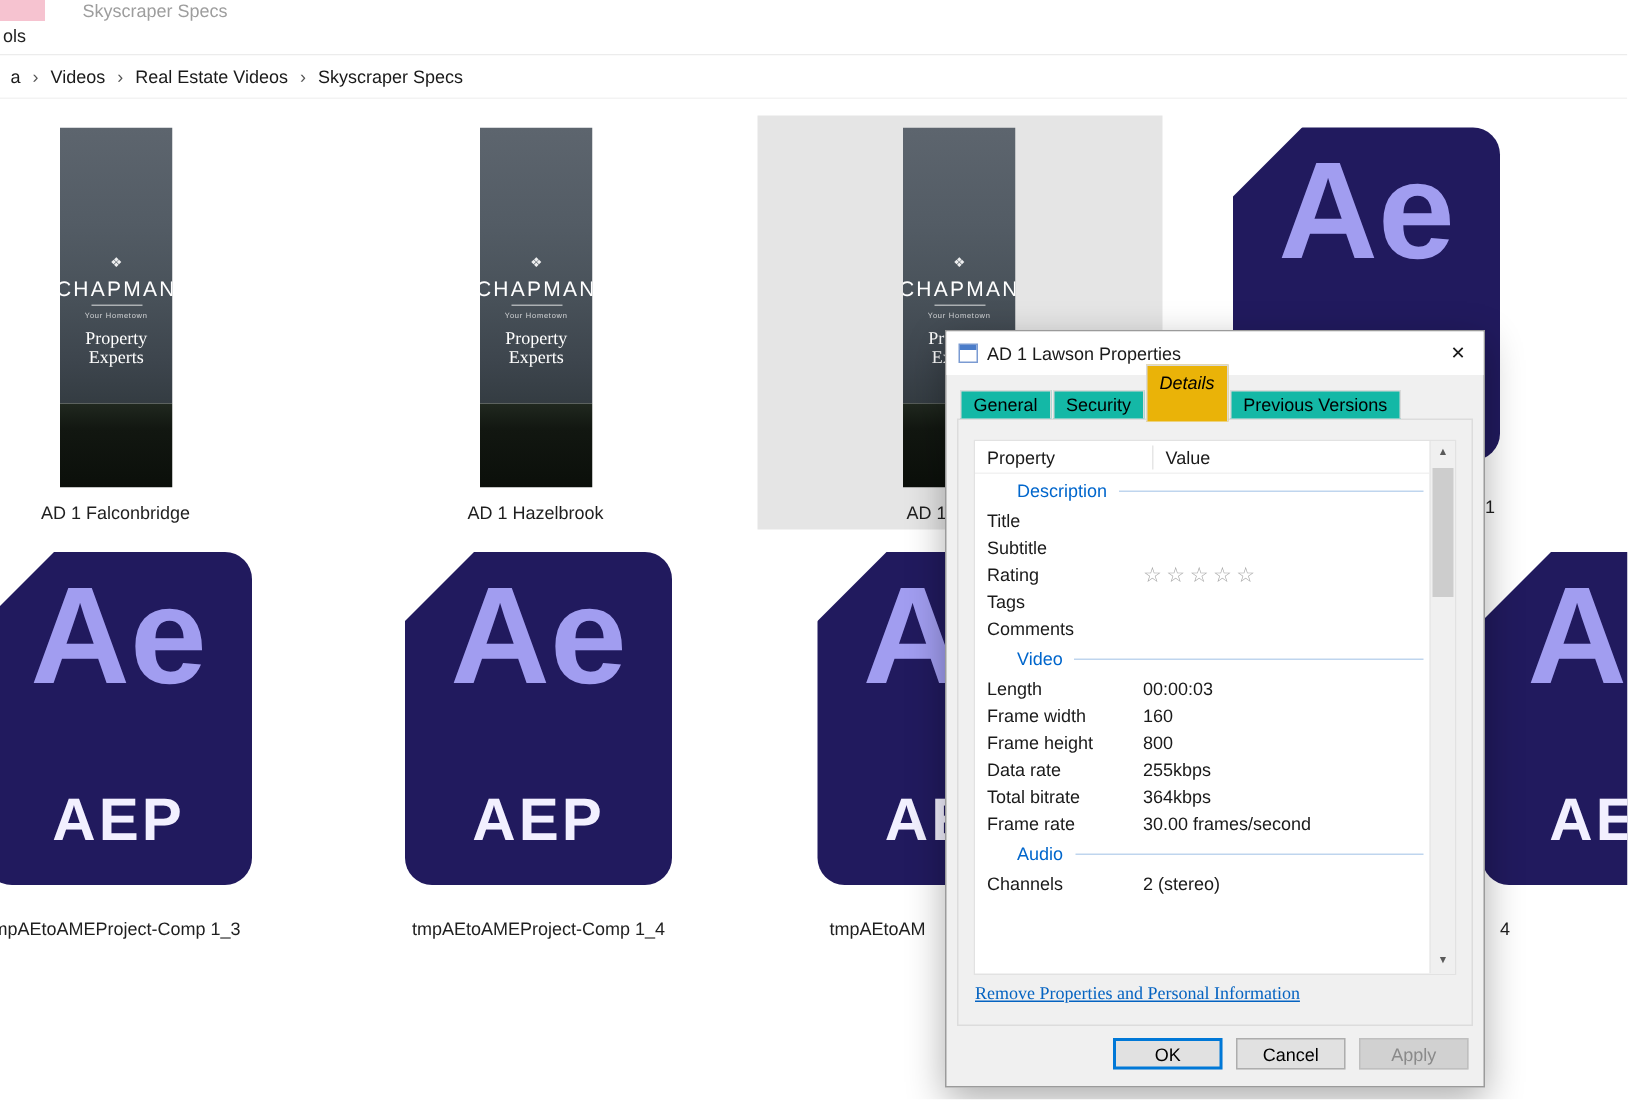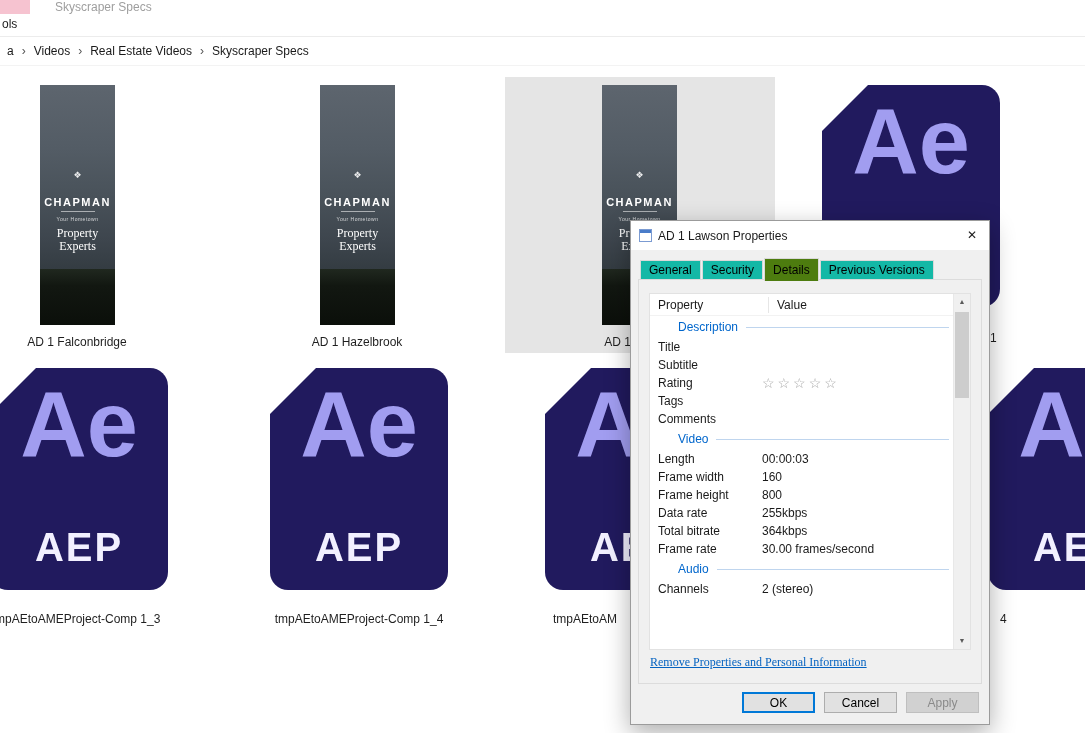--- a/index.html
+++ b/index.html
@@ -21,21 +21,21 @@
   
   .sel-rect { position:absolute; left:505px; top:77px; width:270px; height:276px; background:#e5e5e5; }
 
   .thumb { position:absolute; width:75px; height:240px; display:flex; flex-direction:column; overflow:hidden; }
   .pos-t1 { left:40px;  top:85px; }
   .pos-t2 { left:320px; top:85px; }
   .pos-t3 { left:602px; top:85px; }
   .t-sky { flex:1; background:linear-gradient(180deg,#5d656e 0%,#535c65 35%,#49525a 60%,#3d454d 85%,#343c42 100%);
            display:flex; flex-direction:column; align-items:center; color:#fff; }
   .t-crest { margin-top:86px; font-size:9px; line-height:9px; opacity:.9; }
-  .t-brand { margin-top:16px; font-size:11px; letter-spacing:1.5px; font-weight:bold; white-space:nowrap; }
+  .t-brand { margin-top:4px; font-size:14px; letter-spacing:1.5px; font-weight:normal; white-space:nowrap; }
   .t-rule  { margin-top:3px; width:34px; height:1px; background:rgba(255,255,255,.55); }
   .t-tagline { margin-top:4px; font-size:5px; letter-spacing:.5px; opacity:.75; filter:blur(.3px); white-space:nowrap; }
   .t-line1 { margin-top:5px; font-family:"Liberation Serif", serif; font-size:12px; line-height:13px; }
   .t-line2 { font-family:"Liberation Serif", serif; font-size:12px; line-height:13px; }
   .t-trees { height:56px; background:linear-gradient(180deg,#20281f 0%,#121711 30%,#0b0f0a 100%); }
 
   .aep { position:absolute; width:178px; height:222px; background:#211a5e; border-radius:18px; }
   .pos-a-tr { left:822px; top:85px; }
   .pos-a1 { left:-10px; top:368px; }
   .pos-a2 { left:270px; top:368px; }
@@ -67,21 +67,21 @@
                   display:flex; align-items:center; padding-left:8px; }
   .dlg-icon { width:13px; height:13px; border:1px solid #7b9bd2;
               background:linear-gradient(180deg,#4a7cc9 0 3px,#fff 3px); }
   .dlg-title { margin-left:6px; color:#1a1a1a; }
   .dlg-close { position:absolute; right:0; top:0; width:34px; height:29px; text-align:center;
                line-height:29px; font-size:12px; color:#1a1a1a; cursor:default; }
 
   .dlg-tabs { position:absolute; top:37px; left:9px; display:flex; align-items:flex-end; height:21px; z-index:3; }
   .tab { padding:2px 8px 3px 8px; background:#14b8a6; border:1px solid #d9d9d9; border-bottom:none;
          margin-right:1px; height:19px; line-height:14px; }
-  .tab.active { background:#4d7c0f; height:23px; line-height:18px; margin-bottom:-2px; position:relative; z-index:4; }
+  .tab.active { background:#eab308; height:38px; line-height:18px; margin-bottom:-2px; position:relative; z-index:4;font-style:italic; }
 
   .dlg-panel { position:absolute; top:58px; left:7px; right:7px; bottom:40px;
                border:1px solid #dcdcdc; background:#f0f0f0; }
   .dlg-list { position:absolute; top:13px; left:10px; right:10px; height:357px;
               background:#fff; border:1px solid #e2e2e2; overflow:hidden; }
   .pl-header { position:absolute; top:0; left:0; right:17px; height:22px; display:grid;
                grid-template-columns:110px 1fr; align-items:center; padding-left:8px;
                border-bottom:1px solid #f2f2f2; color:#1a1a1a; }
   .pl-header .col-value { border-left:1px solid #e6e6e6; padding-left:8px; height:16px; line-height:16px; }
   #plist-rows { position:absolute; top:22px; left:0; right:17px; }

